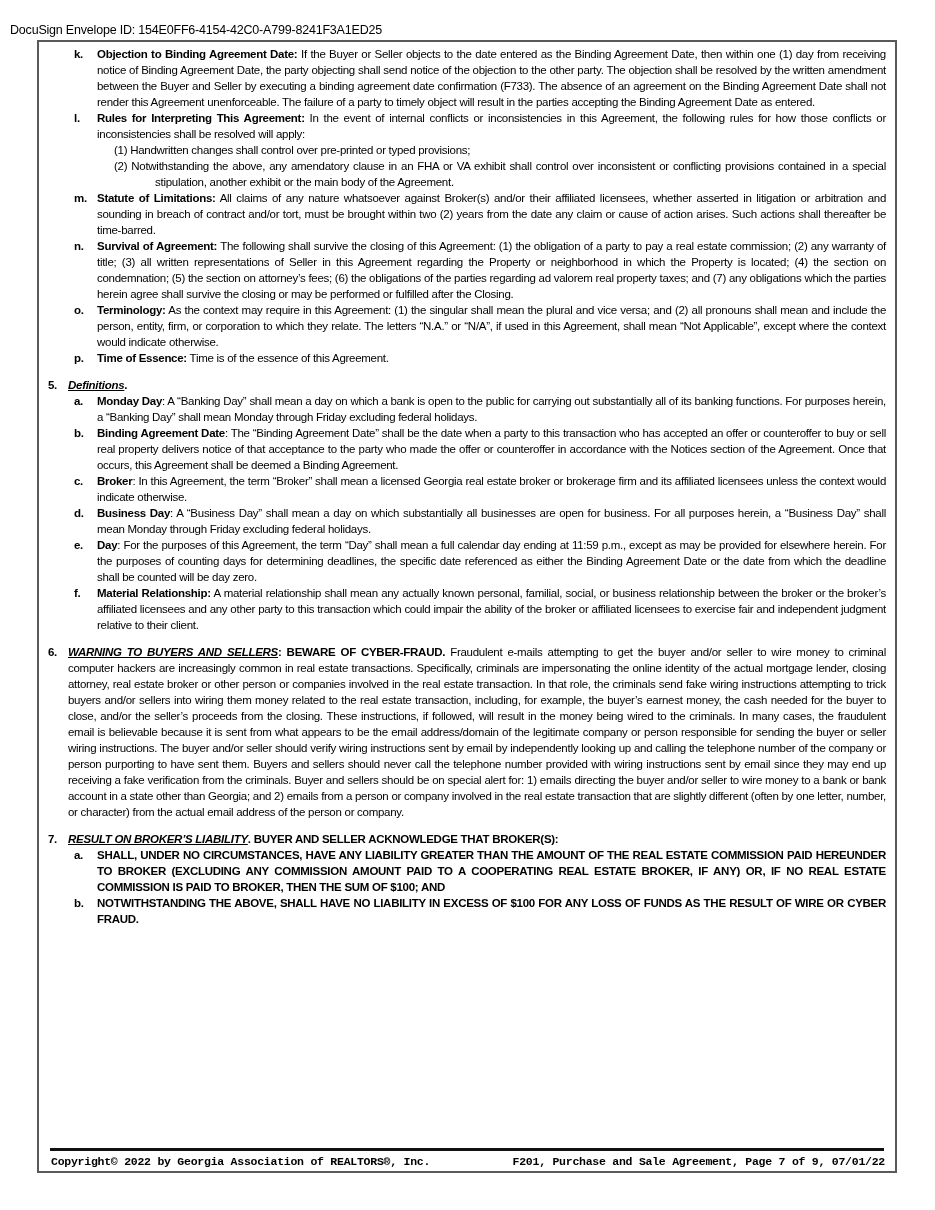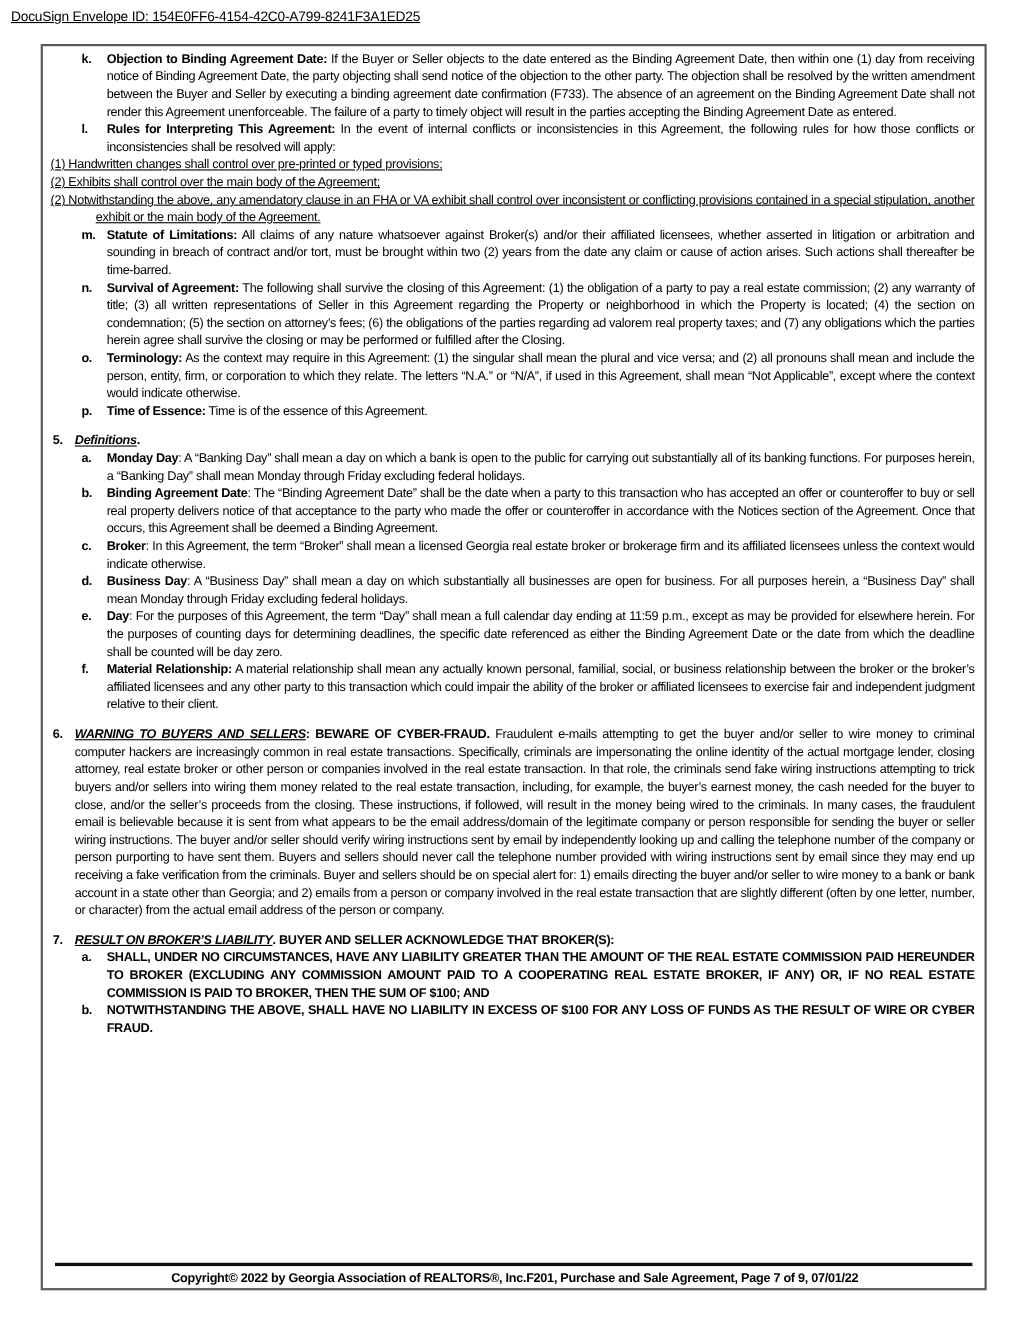--- a/index.html
+++ b/index.html
@@ -6,22 +6,22 @@
   html, body { margin: 0; padding: 0; }
   body {
     width: 935px; height: 1210px;
     background: #ffffff;
     font-family: "Liberation Sans", sans-serif;
     color: #000;
     position: relative;
     overflow: hidden;
   }
   .docusign {
-    position: absolute; left: 10px; top: 8px;
-    font-size: 12.5px; letter-spacing: -0.2px; text-decoration: underline;
+    position: absolute; left: 10px; top: 23px;
+    font-size: 12.5px; letter-spacing: -0.2px;
   }
   .page {
     position: absolute; left: 37px; top: 40px;
     width: 860px; height: 1133px;
     border: 2px solid #58595b;
     background: #fff;
   }
   .content {
     position: absolute; left: 0; top: 4px; right: 0;
     font-size: 11.5px; line-height: 16px; letter-spacing: -0.28px;
@@ -30,61 +30,59 @@
     position: relative;
     padding-left: 58px; padding-right: 9px;
     text-align: justify;
   }
   .clause .marker {
     position: absolute; left: 35px;
     font-weight: bold;
   }
   .ctitle { font-weight: bold; }
   .sub {
-    padding-left: 48px; padding-right: 9px;
+    padding-left: 116px; padding-right: 9px;
     text-indent: -41px;
     text-align: justify;
-    text-decoration: underline;
   }
   .section {
     position: relative;
     padding-left: 29px; padding-right: 9px;
     text-align: justify;
   }
   .section .snum {
     position: absolute; left: 9px;
     font-weight: bold;
   }
   .mt { margin-top: 11px; }
   .sec-title { font-weight: bold; text-decoration: underline; font-style: italic; }
   .sec-bold { font-weight: bold; }
   .bold-item, .bold-item .marker { font-weight: bold; }
   .footer-rule {
     position: absolute; left: 11px; right: 11px; bottom: 20px;
     height: 3px; background: #111;
   }
   .footer-text {
     position: absolute; left: 12px; right: 10px; bottom: 3px;
-    display: flex; justify-content: center;
-    font-size: 11.5px; font-weight: bold; letter-spacing: -0.25px;
+    display: flex; justify-content: space-between;
+    font-size: 11.5px; font-weight: bold; letter-spacing: -0.25px; font-family: Liberation Mono, monospace;
   }
 </style>
 </head>
 <body>
 
 <div class="docusign">DocuSign Envelope ID: 154E0FF6-4154-42C0-A799-8241F3A1ED25</div>
 
 <div class="page">
   <div class="content">
 
     <div class="clause"><span class="marker">k.</span><span class="ctitle">Objection to Binding Agreement Date:</span><span> If the Buyer or Seller objects to the date entered as the Binding Agreement Date, then within one (1) day from receiving notice of Binding Agreement Date, the party objecting shall send notice of the objection to the other party. The objection shall be resolved by the written amendment between the Buyer and Seller by executing a binding agreement date confirmation (F733). The absence of an agreement on the Binding Agreement Date shall not render this Agreement unenforceable. The failure of a party to timely object will result in the parties accepting the Binding Agreement Date as entered.</span></div>
 
     <div class="clause"><span class="marker">l.</span><span class="ctitle">Rules for Interpreting This Agreement:</span><span> In the event of internal conflicts or inconsistencies in this Agreement, the following rules for how those conflicts or inconsistencies shall be resolved will apply:</span></div>
     <div class="sub">(1) Handwritten changes shall control over pre-printed or typed provisions;</div>
-    <div class="sub">(2) Exhibits shall control over the main body of the Agreement;</div>
     <div class="sub">(2) Notwithstanding the above, any amendatory clause in an FHA or VA exhibit shall control over inconsistent or conflicting provisions contained in a special stipulation, another exhibit or the main body of the Agreement.</div>
 
     <div class="clause"><span class="marker">m.</span><span class="ctitle">Statute of Limitations:</span><span> All claims of any nature whatsoever against Broker(s) and/or their affiliated licensees, whether asserted in litigation or arbitration and sounding in breach of contract and/or tort, must be brought within two (2) years from the date any claim or cause of action arises. Such actions shall thereafter be time-barred.</span></div>
 
     <div class="clause"><span class="marker">n.</span><span class="ctitle">Survival of Agreement:</span><span> The following shall survive the closing of this Agreement: (1) the obligation of a party to pay a real estate commission; (2) any warranty of title; (3) all written representations of Seller in this Agreement regarding the Property or neighborhood in which the Property is located; (4) the section on condemnation; (5) the section on attorney’s fees; (6) the obligations of the parties regarding ad valorem real property taxes; and (7) any obligations which the parties herein agree shall survive the closing or may be performed or fulfilled after the Closing.</span></div>
 
     <div class="clause"><span class="marker">o.</span><span class="ctitle">Terminology:</span><span> As the context may require in this Agreement: (1) the singular shall mean the plural and vice versa; and (2) all pronouns shall mean and include the person, entity, firm, or corporation to which they relate. The letters “N.A.” or “N/A”, if used in this Agreement, shall mean “Not Applicable”, except where the context would indicate otherwise.</span></div>
 
     <div class="clause"><span class="marker">p.</span><span class="ctitle">Time of Essence:</span><span> Time is of the essence of this Agreement.</span></div>
 

